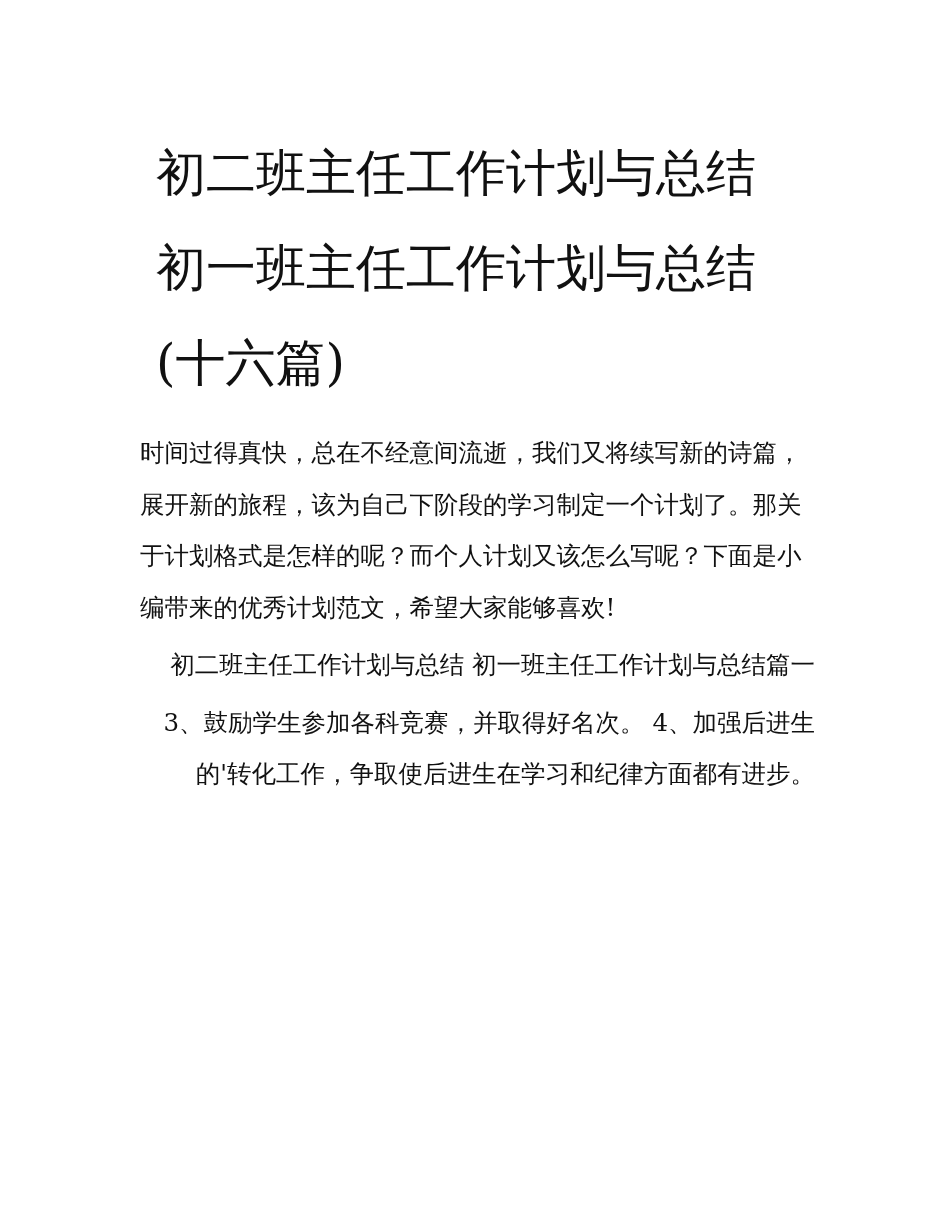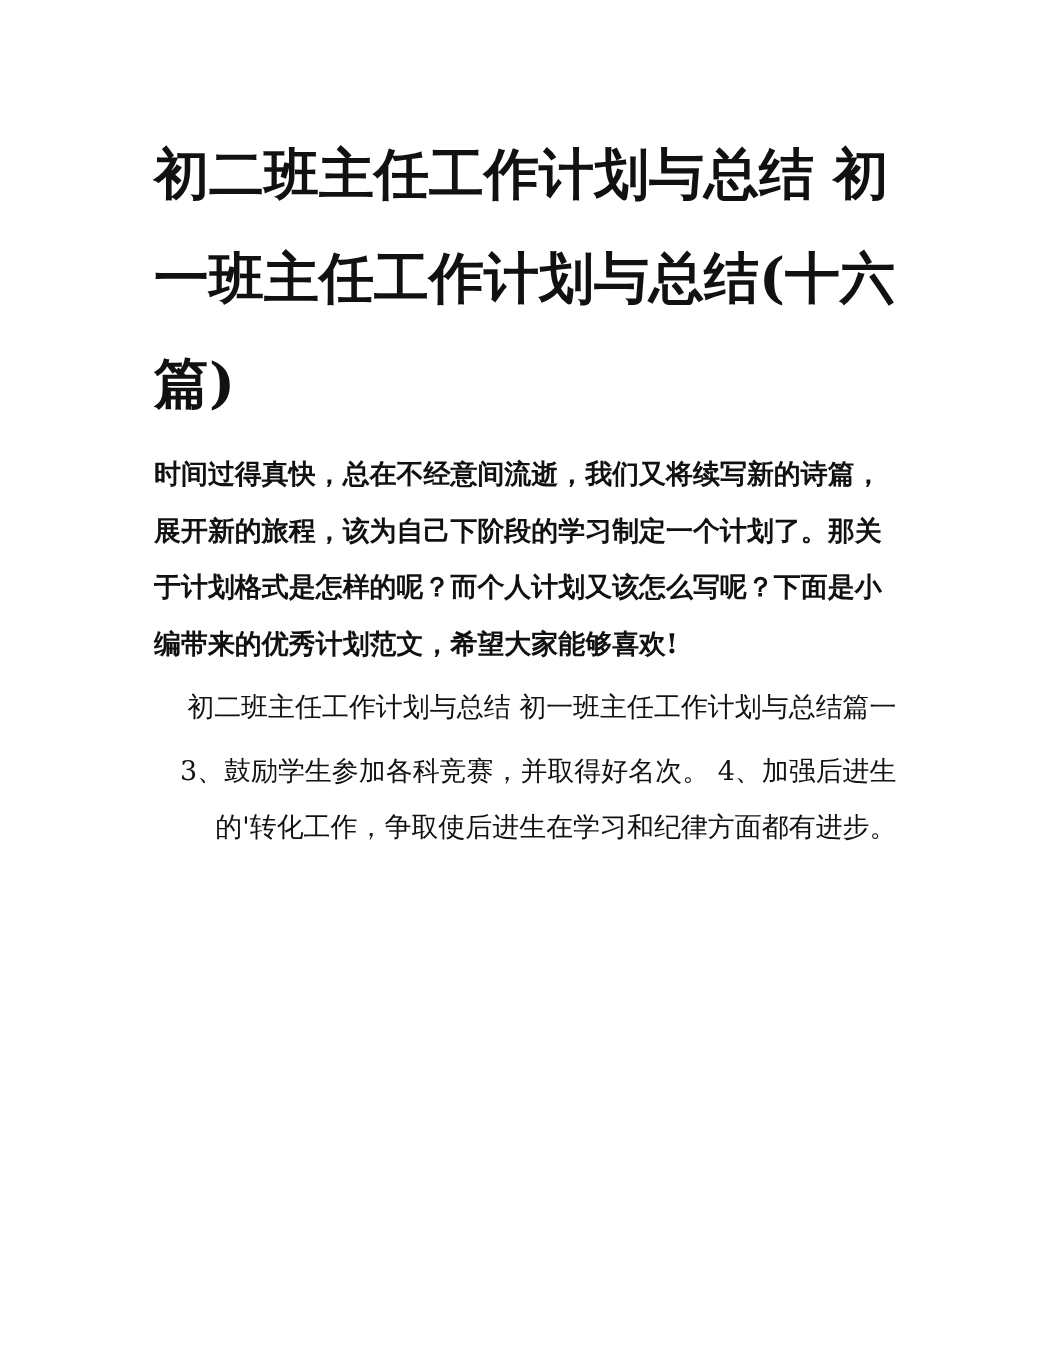--- a/index.html
+++ b/index.html
@@ -17,32 +17,32 @@
     }
     .page {
       position: absolute;
       left: 140px;
       top: 110px;
       width: 675px;
     }
     .title {
       font-size: 50px;
       line-height: 95px;
-      margin: 0;
-      font-weight: bold;
+      margin: 16px;
+      font-weight: normal;
       letter-spacing: 0px;
       word-break: break-all;
     }
     .para {
       font-size: 24.5px;
       line-height: 51.5px;
       margin: 0;
       word-break: break-all;
     }
-    .intro { margin-top: 10px; font-weight: bold; }
+    .intro { margin-top: 10px; }
     .gap { margin-top: 6px; text-align: right; }
   </style>
 </head>
 <body>
 
 <div class="page">
   <h1 class="title">初二班主任工作计划与总结 初一班主任工作计划与总结(十六篇)</h1>
   <p class="para intro">时间过得真快，总在不经意间流逝，我们又将续写新的诗篇，展开新的旅程，该为自己下阶段的学习制定一个计划了。那关于计划格式是怎样的呢？而个人计划又该怎么写呢？下面是小编带来的优秀计划范文，希望大家能够喜欢!</p>
   <p class="para gap">初二班主任工作计划与总结 初一班主任工作计划与总结篇一</p>
   <p class="para gap">3、鼓励学生参加各科竞赛，并取得好名次。 4、加强后进生的'转化工作，争取使后进生在学习和纪律方面都有进步。</p>

